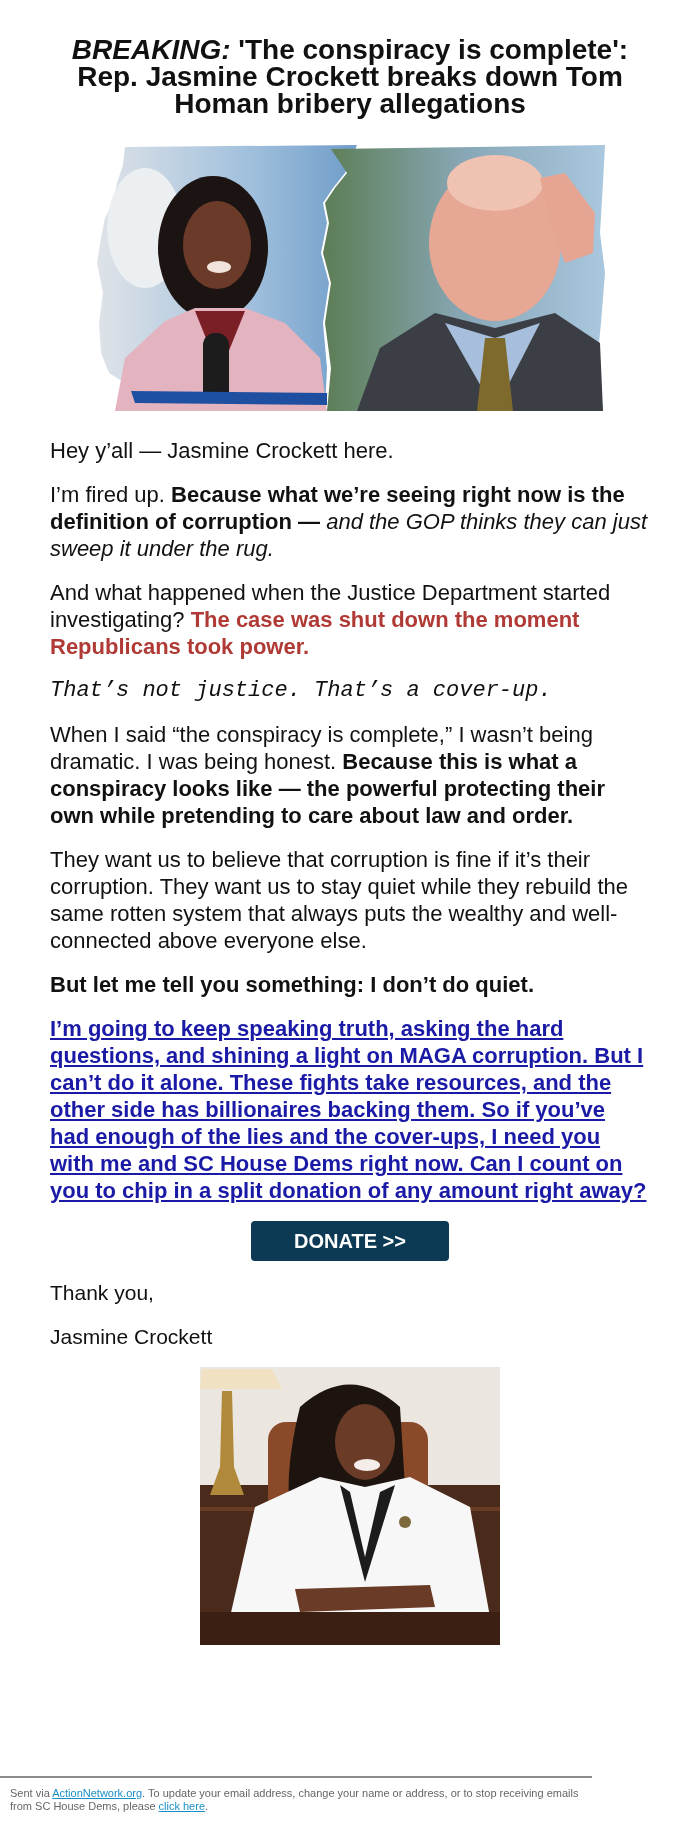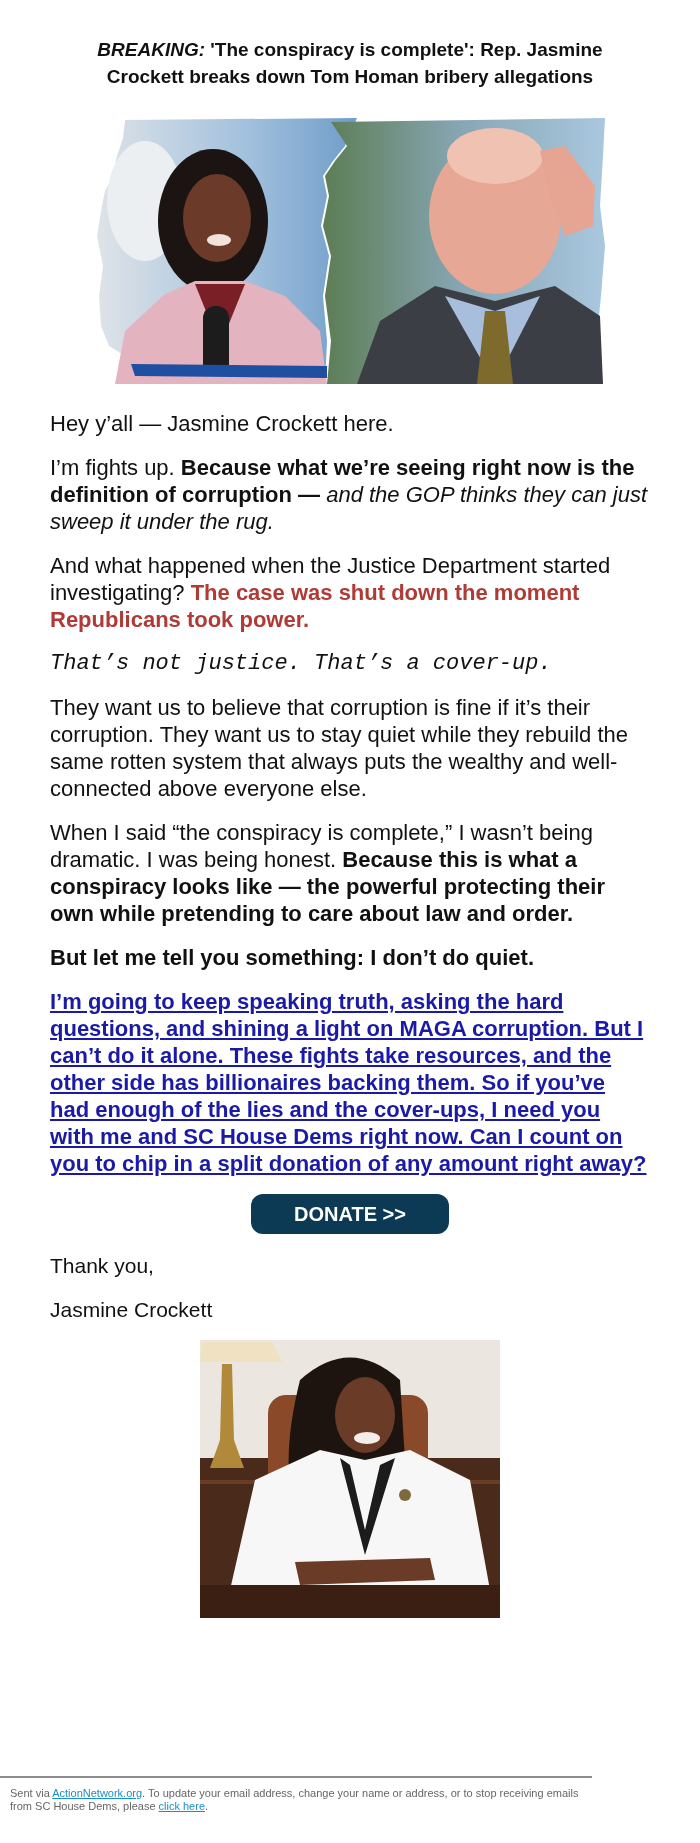--- a/index.html
+++ b/index.html
@@ -1,39 +1,39 @@
 <!DOCTYPE html>
 <html><head>
 <meta charset="utf-8">
 <style>
   html, body { margin: 0; padding: 0; background: #ffffff; }
   body { width: 700px; min-height: 1843px; position: relative; font-family: "Liberation Sans", sans-serif; color: #111111; }
   .container { width: 600px; margin: 0 auto; padding-top: 36px; }
   h1.headline {
     font-family: "Liberation Sans", sans-serif;
-    font-size: 19px; line-height: 27px; font-weight: bold; text-align: center;
+    font-size: 28px; line-height: 27px; font-weight: bold; text-align: center;
     margin: 0 10px 0 10px; color: #111;
   }
   h1.headline em { font-style: italic; }
   .hero {
     width: 510px; height: 268px; margin: 26px auto 0 auto; position: relative;
   }
   .hero svg { width: 100%; height: 100%; display: block; }
   .body { padding: 0; margin-top: 26px; }
   .body p { font-size: 22px; line-height: 27px; margin: 0 0 17px 0; }
   .b { font-weight: bold; }
   .bi { font-weight: normal; font-style: italic; text-align: center; }
   .i { font-style: italic; font-family: Liberation Mono, monospace; }
   .red { color: #b03a35; font-weight: bold; }
   a.cta-link { color: #1a1aa6; font-weight: bold; }
   .donate-wrap { text-align: center; margin: 2px 0 18px 0; }
   .donate-btn {
     display: inline-block; width: 198px; height: 40px; line-height: 40px;
     background: #0c3a54; color: #ffffff; font-weight: bold; font-size: 20px;
-    border-radius: 12px; text-decoration: none; font-family: "Liberation Sans", sans-serif;
+    border-radius: 4px; text-decoration: none; font-family: "Liberation Sans", sans-serif;
   }
   .signoff p { font-size: 21px; line-height: 27px; margin: 0 0 17px 0; }
   .portrait { width: 300px; height: 278px; margin: 14px auto 0 auto; }
   .portrait svg { width: 100%; height: 100%; display: block; }
   .footer {
     position: absolute; left: 0; top: 1776px; width: 592px;
     border-top: 2px solid #8c8c8c; padding-top: 9px;
   }
   .footer p { margin: 0 10px; font-size: 11px; line-height: 13px; color: #666666; }
   .footer a { color: #1a8fc7; text-decoration: underline; }
@@ -85,30 +85,30 @@
 
       <path d="M262 268 L285 205 L340 170 L400 185 L460 170 L505 200 L508 268 Z" fill="#3b3f45"></path>
       <path d="M350 180 L400 268 L445 180 L400 195 Z" fill="#a7bfdc"></path>
       <path d="M390 195 L410 195 L418 268 L382 268 Z" fill="#7d6a2c"></path>
     </svg>
   </div>
 
   <div class="body">
     <p>Hey y’all — Jasmine Crockett here.</p>
 
-    <p><span>I’m fights up. </span><span class="b">Because what we’re seeing right now is the definition of corruption — </span><span class="bi">and the GOP thinks they can just sweep it under the rug.</span></p>
+    <p><span>I’m fired up. </span><span class="b">Because what we’re seeing right now is the definition of corruption — </span><span class="bi">and the GOP thinks they can just sweep it under the rug.</span></p>
 
 
     <p><span>And what happened when the Justice Department started investigating? </span><span class="red">The case was shut down the moment Republicans took power.</span></p>
 
     <p class="i">That’s not justice. That’s a cover-up.</p>
 
+    <p><span>When I said “the conspiracy is complete,” I wasn’t being dramatic. I was being honest. </span><span class="b">Because this is what a conspiracy looks like — the powerful protecting their own while pretending to care about law and order.</span></p>
+
     <p>They want us to believe that corruption is fine if it’s their corruption. They want us to stay quiet while they rebuild the same rotten system that always puts the wealthy and well-connected above everyone else.</p>
-
-    <p><span>When I said “the conspiracy is complete,” I wasn’t being dramatic. I was being honest. </span><span class="b">Because this is what a conspiracy looks like — the powerful protecting their own while pretending to care about law and order.</span></p>
 
     <p class="b">But let me tell you something: I don’t do quiet.</p>
 
     <p><a href="#" class="cta-link">I’m going to keep speaking truth, asking the hard questions, and shining a light on MAGA corruption. But I can’t do it alone. These fights take resources, and the other side has billionaires backing them. So if you’ve had enough of the lies and the cover-ups, I need you with me and SC House Dems right now. Can I count on you to chip in a split donation of any amount right away?</a></p>
   </div>
 
   <div class="donate-wrap">
     <a href="#" class="donate-btn">DONATE &gt;&gt;</a>
   </div>
 

